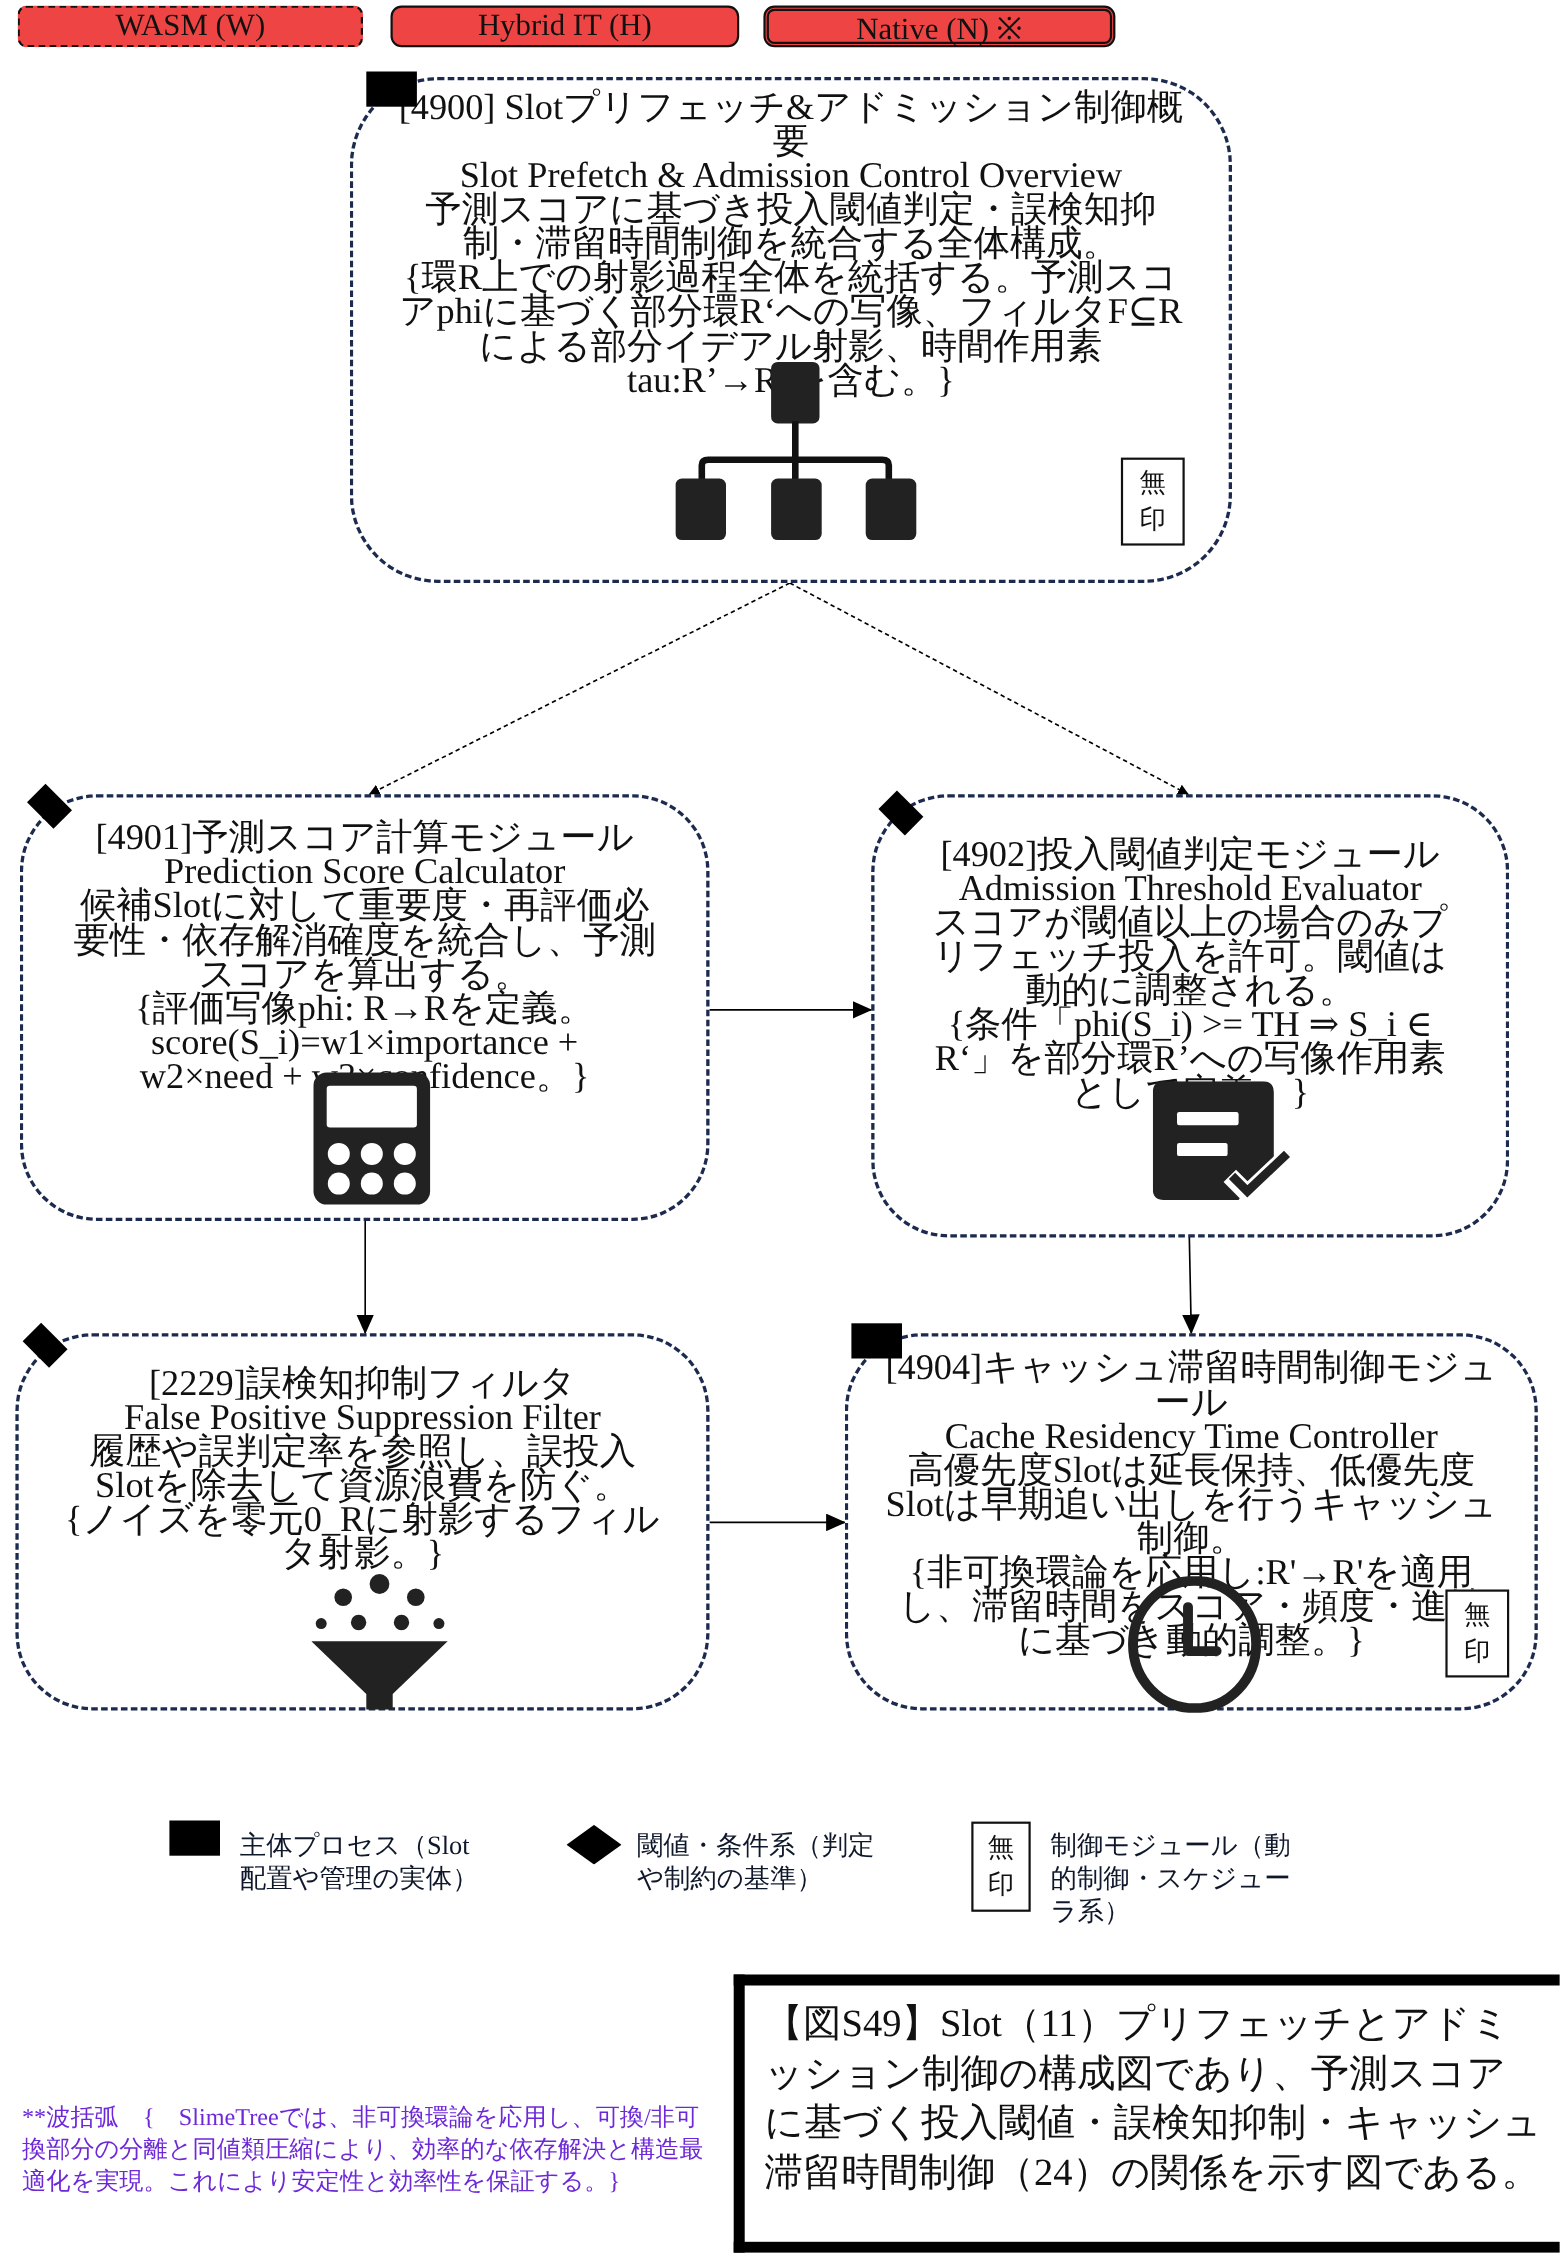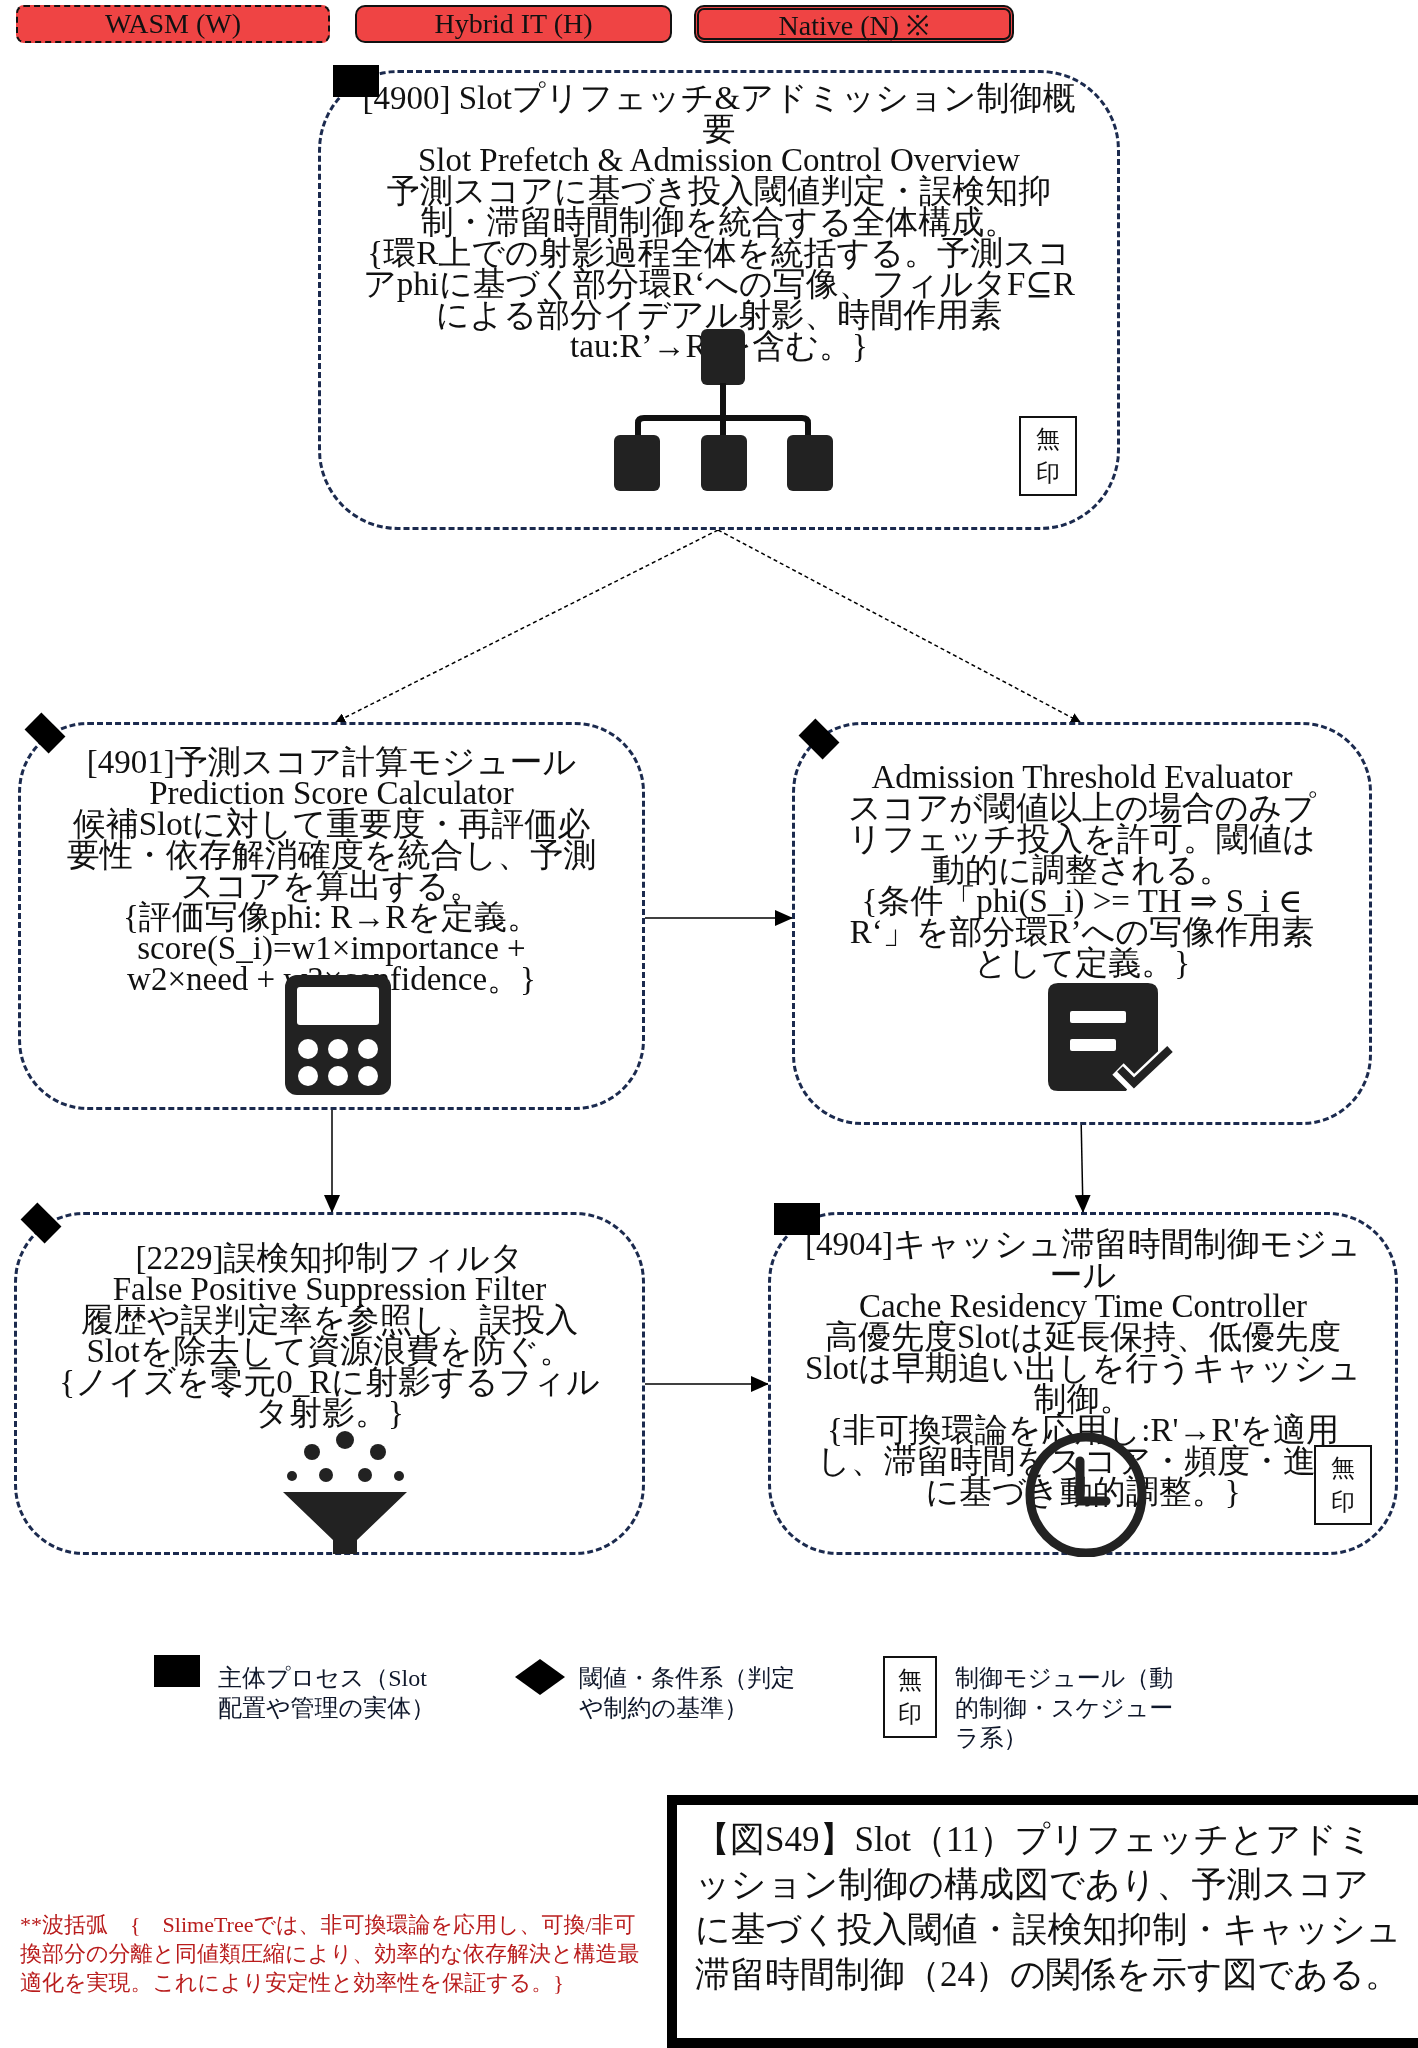--- a/index.html
+++ b/index.html
@@ -23,21 +23,21 @@
   .stamp { position:absolute; width:58px; height:80px; border:2px solid #111; box-sizing:border-box; background:#fff;
            display:flex; flex-direction:column; align-items:center; justify-content:center; font-size:24px; line-height:34px; }
   .icon { position:absolute; }
 
   svg.connectors { position:absolute; left:0; top:0; width:1418px; height:2048px; pointer-events:none; }
 
   
   .legend-text { position:absolute; font-size:24px; line-height:30px; color:#0f172a; }
 
   
-  .footnote { position:absolute; left:20px; top:1910px; width:620px; font-size:22px; line-height:29px; color:#b91c1c; }
+  .footnote { position:absolute; left:20px; top:1910px; width:620px; font-size:22px; line-height:29px; color:#6d28d9; }
   .caption { position:absolute; left:667px; top:1795px; width:751px; height:253px; box-sizing:border-box;
              border:10px solid #000; border-right:none; padding:12px 14px 0 18px; font-size:35px; line-height:45px; background:#fff; }
 </style>
 </head>
 <body>
 
 <div class="tab tab-wasm">
     <span>WASM (W)</span>
   </div>
 <div class="tab tab-hybrid">
@@ -100,20 +100,21 @@
       <circle cx="85" cy="76" r="10" fill="#fff"></circle>
     <circle cx="25" cy="103" r="10" fill="#fff"></circle>
       <circle cx="55" cy="103" r="10" fill="#fff"></circle>
       <circle cx="85" cy="103" r="10" fill="#fff"></circle>
   </svg>
 </div>
 <div class="mark-diamond" style="left:28px;top:716px;"></div>
 
 <div class="box" style="left:792px;top:722px;width:580px;height:403px;">
   <div class="txt" style="top:37px;padding:0 30px;">
+    <div>[4902]投入閾値判定モジュール</div>
     <div>Admission Threshold Evaluator</div>
     <div style="padding:0 10px;">スコアが閾値以上の場合のみプリフェッチ投入を許可。閾値は動的に調整される。</div>
     <div style="padding:0 14px;">{条件「phi(S_i) &gt;= TH ⇒ S_i ∈ R‘」を部分環R’への写像作用素として定義。}</div>
   </div>
   <svg class="icon" style="left:253px;top:258px;" width="130" height="110" viewBox="0 0 130 110">
     <path d="M10 0 H100 Q110 0 110 10 V70 L90 90 L78 108 H10 Q0 108 0 98 V10 Q0 0 10 0 Z" fill="#222"></path>
     <rect x="22" y="28" width="56" height="12" rx="2" fill="#fff"></rect>
     <rect x="22" y="56" width="46" height="12" rx="2" fill="#fff"></rect>
     <path d="M70 86 L86 102 L124 66" stroke="#fff" stroke-width="16" fill="none"></path>
     <path d="M72 86 L86 100 L122 66" stroke="#222" stroke-width="8" fill="none"></path>

